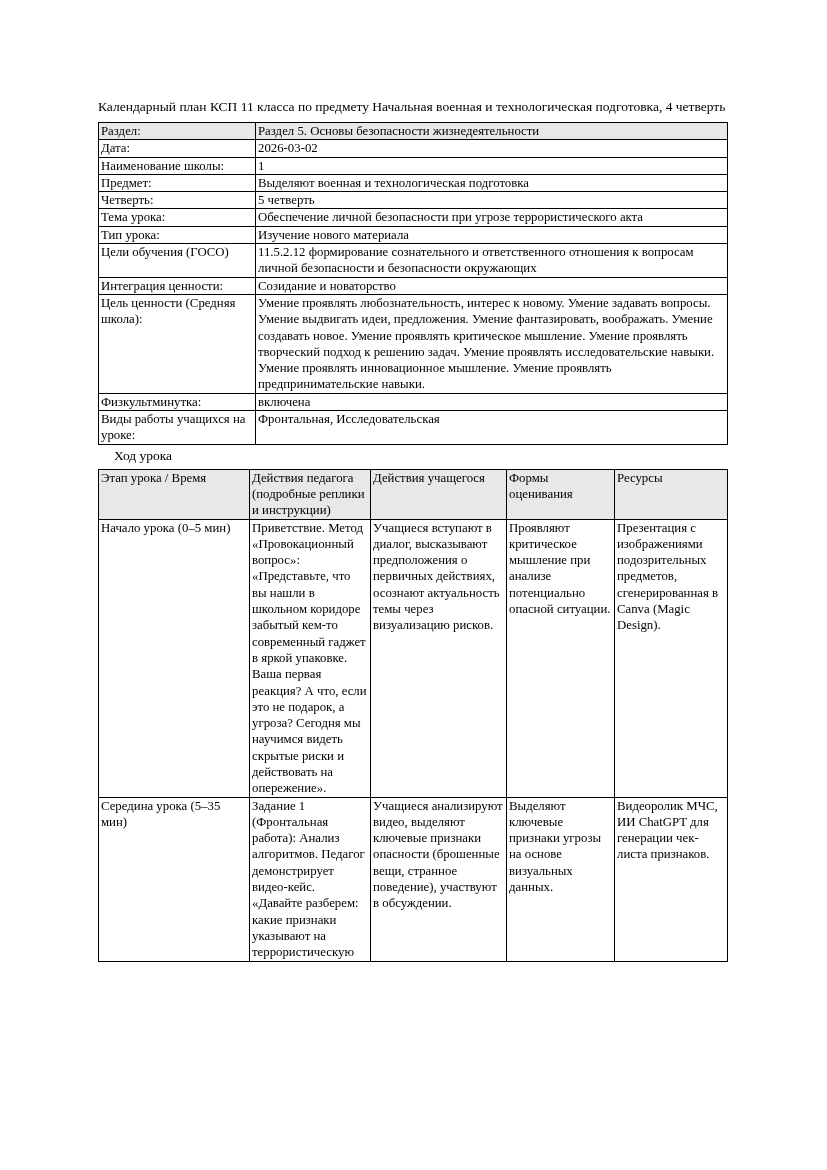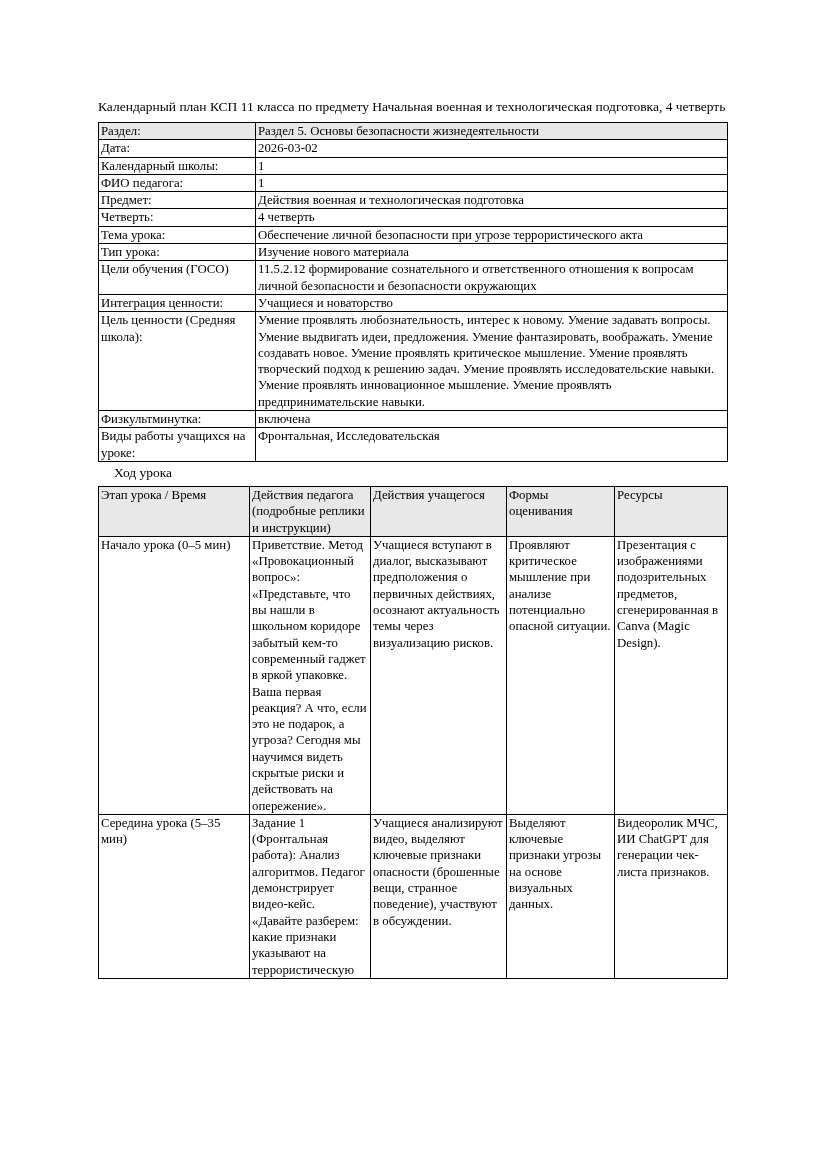--- a/index.html
+++ b/index.html
@@ -59,50 +59,46 @@
     <tbody>
       <tr class="shaded">
         <td>Раздел:</td>
         <td>Раздел 5. Основы безопасности жизнедеятельности</td>
       </tr>
       <tr>
         <td>Дата:</td>
         <td>2026-03-02</td>
       </tr>
       <tr>
-        <td>Календарный школы:</td>
-        <td>1</td>
-      </tr>
-      <tr>
-        <td>ФИО педагога:</td>
+        <td>Наименование школы:</td>
         <td>1</td>
       </tr>
       <tr>
         <td>Предмет:</td>
-        <td>Действия военная и технологическая подготовка</td>
+        <td>Выделяют военная и технологическая подготовка</td>
       </tr>
       <tr>
         <td>Четверть:</td>
-        <td>4 четверть</td>
+        <td>5 четверть</td>
       </tr>
       <tr>
         <td>Тема урока:</td>
         <td>Обеспечение личной безопасности при угрозе террористического акта</td>
       </tr>
       <tr>
         <td>Тип урока:</td>
         <td>Изучение нового материала</td>
       </tr>
       <tr>
         <td>Цели обучения (ГОСО)</td>
         <td>11.5.2.12 формирование сознательного и ответственного отношения к вопросам личной безопасности и безопасности окружающих</td>
       </tr>
       <tr>
         <td>Интеграция ценности:</td>
-        <td>Учащиеся и новаторство</td>
+        <td>Созидание и новаторство</td>
       </tr>
       <tr>
         <td>Цель ценности (Средняя школа):</td>
         <td>Умение проявлять любознательность, интерес к новому. Умение задавать вопросы. Умение выдвигать идеи, предложения. Умение фантазировать, воображать. Умение создавать новое. Умение проявлять критическое мышление. Умение проявлять творческий подход к решению задач. Умение проявлять исследовательские навыки. Умение проявлять инновационное мышление. Умение проявлять предпринимательские навыки.</td>
       </tr>
       <tr>
         <td>Физкультминутка:</td>
         <td>включена</td>
       </tr>
       <tr>

